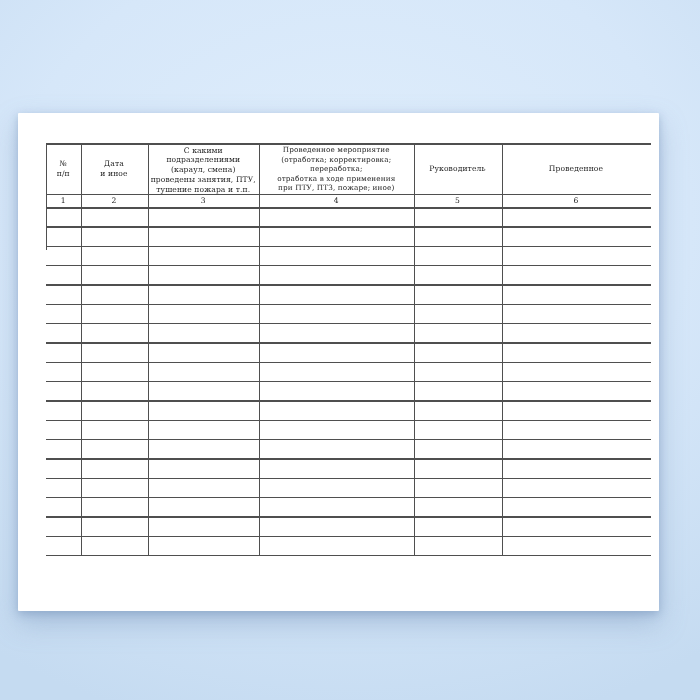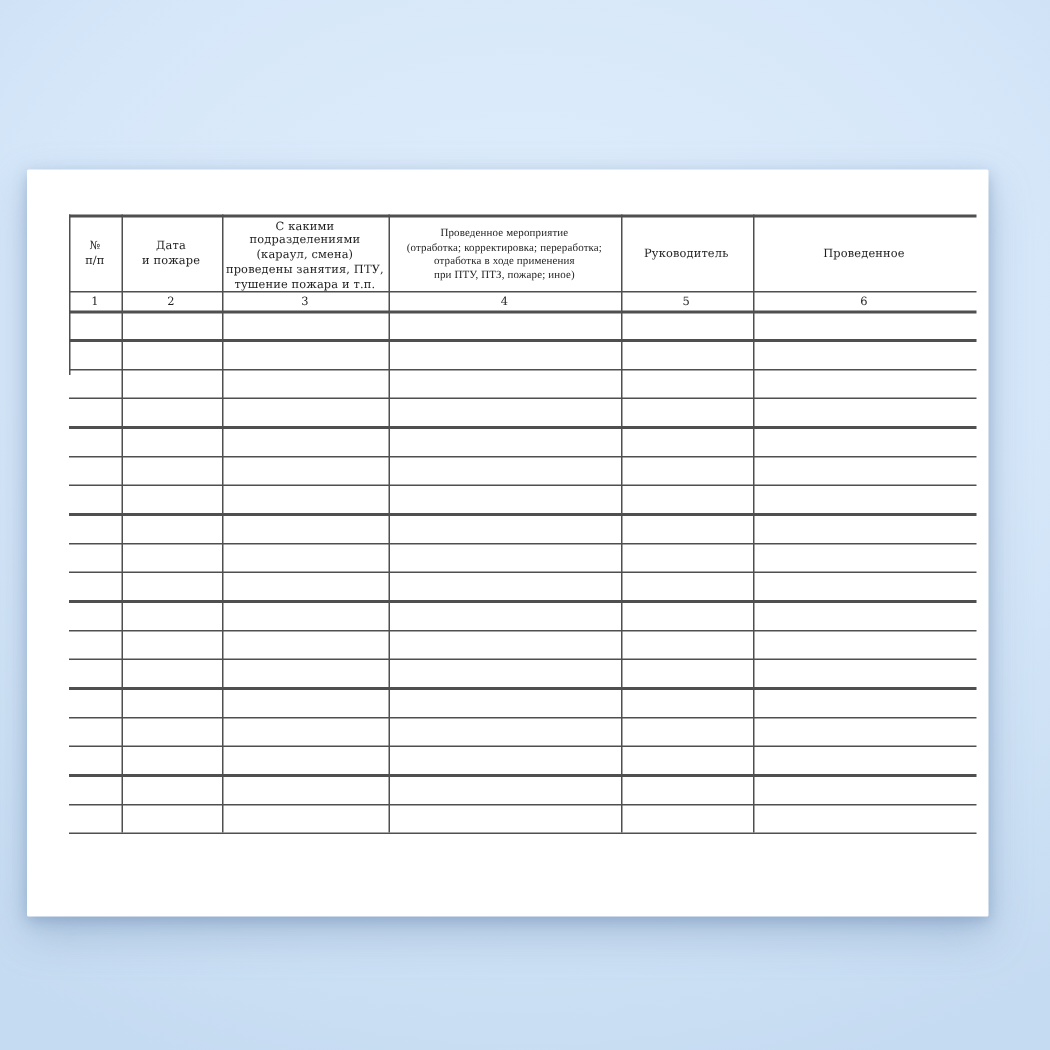--- a/index.html
+++ b/index.html
@@ -82,27 +82,27 @@
 <body>
 
 <div class="bg">
   <div class="sheet">
     <div class="tbl">
 
       <div>
         <div class="hcell" style="left:0; width:34.5px;">№
 п/п</div>
         <div class="hcell" style="left:34.5px; width:67px;">Дата
-и пожаре</div>
+и иное</div>
         <div class="hcell top-align" style="left:101.5px; width:111.5px;">С какими
 подразделениями
 (караул, смена)
 проведены занятия, ПТУ,
 тушение пожара и т.п.</div>
-        <div class="hcell dense" style="left:213px; width:154.5px;font-family:Liberation Serif, serif;">Проведенное мероприятие
+        <div class="hcell dense" style="left:213px; width:154.5px;">Проведенное мероприятие
 (отработка; корректировка; переработка;
 отработка в ходе применения
 при ПТУ, ПТЗ, пожаре; иное)</div>
         <div class="hcell" style="left:367.5px; width:88px;">Руководитель</div>
         <div class="hcell" style="left:455.5px; width:149px;">Проведенное</div>
       </div>
 
       <div>
         <div class="ncell" style="left:0; width:34.5px;">1</div>
         <div class="ncell" style="left:34.5px; width:67px;">2</div>

